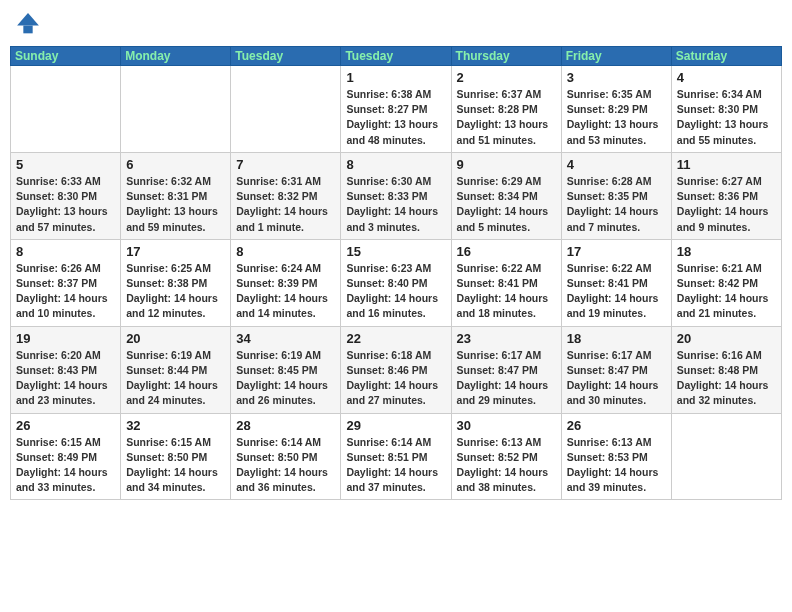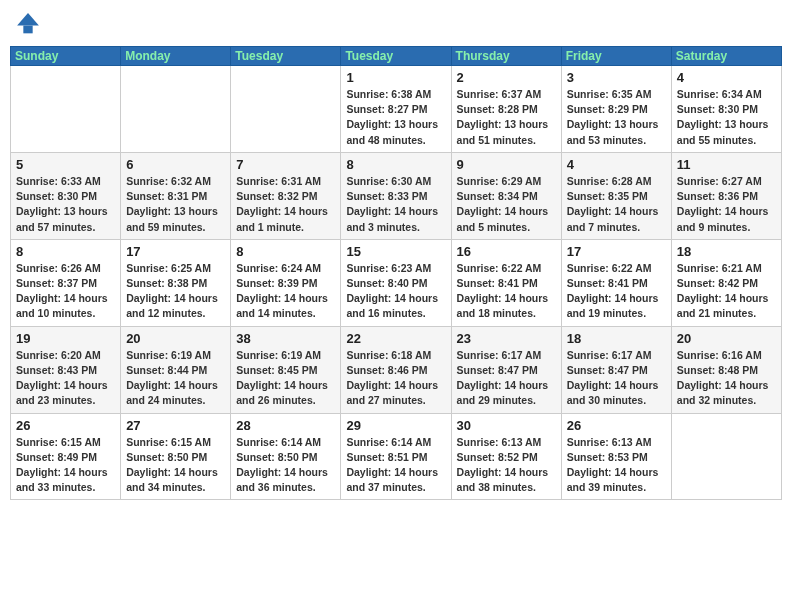--- a/index.html
+++ b/index.html
@@ -207,21 +207,21 @@
       <tr>
         <td>
           <div class="day-number">19</div>
           <div class="day-info">Sunrise: 6:20 AM<br>Sunset: 8:43 PM<br>Daylight: 14 hours<br>and 23 minutes.</div>
         </td>
         <td>
           <div class="day-number">20</div>
           <div class="day-info">Sunrise: 6:19 AM<br>Sunset: 8:44 PM<br>Daylight: 14 hours<br>and 24 minutes.</div>
         </td>
         <td>
-          <div class="day-number">38</div>
+          <div class="day-number">34</div>
           <div class="day-info">Sunrise: 6:19 AM<br>Sunset: 8:45 PM<br>Daylight: 14 hours<br>and 26 minutes.</div>
         </td>
         <td>
           <div class="day-number">22</div>
           <div class="day-info">Sunrise: 6:18 AM<br>Sunset: 8:46 PM<br>Daylight: 14 hours<br>and 27 minutes.</div>
         </td>
         <td>
           <div class="day-number">23</div>
           <div class="day-info">Sunrise: 6:17 AM<br>Sunset: 8:47 PM<br>Daylight: 14 hours<br>and 29 minutes.</div>
         </td>
@@ -233,21 +233,21 @@
           <div class="day-number">20</div>
           <div class="day-info">Sunrise: 6:16 AM<br>Sunset: 8:48 PM<br>Daylight: 14 hours<br>and 32 minutes.</div>
         </td>
       </tr>
       <tr>
         <td>
           <div class="day-number">26</div>
           <div class="day-info">Sunrise: 6:15 AM<br>Sunset: 8:49 PM<br>Daylight: 14 hours<br>and 33 minutes.</div>
         </td>
         <td>
-          <div class="day-number">27</div>
+          <div class="day-number">32</div>
           <div class="day-info">Sunrise: 6:15 AM<br>Sunset: 8:50 PM<br>Daylight: 14 hours<br>and 34 minutes.</div>
         </td>
         <td>
           <div class="day-number">28</div>
           <div class="day-info">Sunrise: 6:14 AM<br>Sunset: 8:50 PM<br>Daylight: 14 hours<br>and 36 minutes.</div>
         </td>
         <td>
           <div class="day-number">29</div>
           <div class="day-info">Sunrise: 6:14 AM<br>Sunset: 8:51 PM<br>Daylight: 14 hours<br>and 37 minutes.</div>
         </td>

